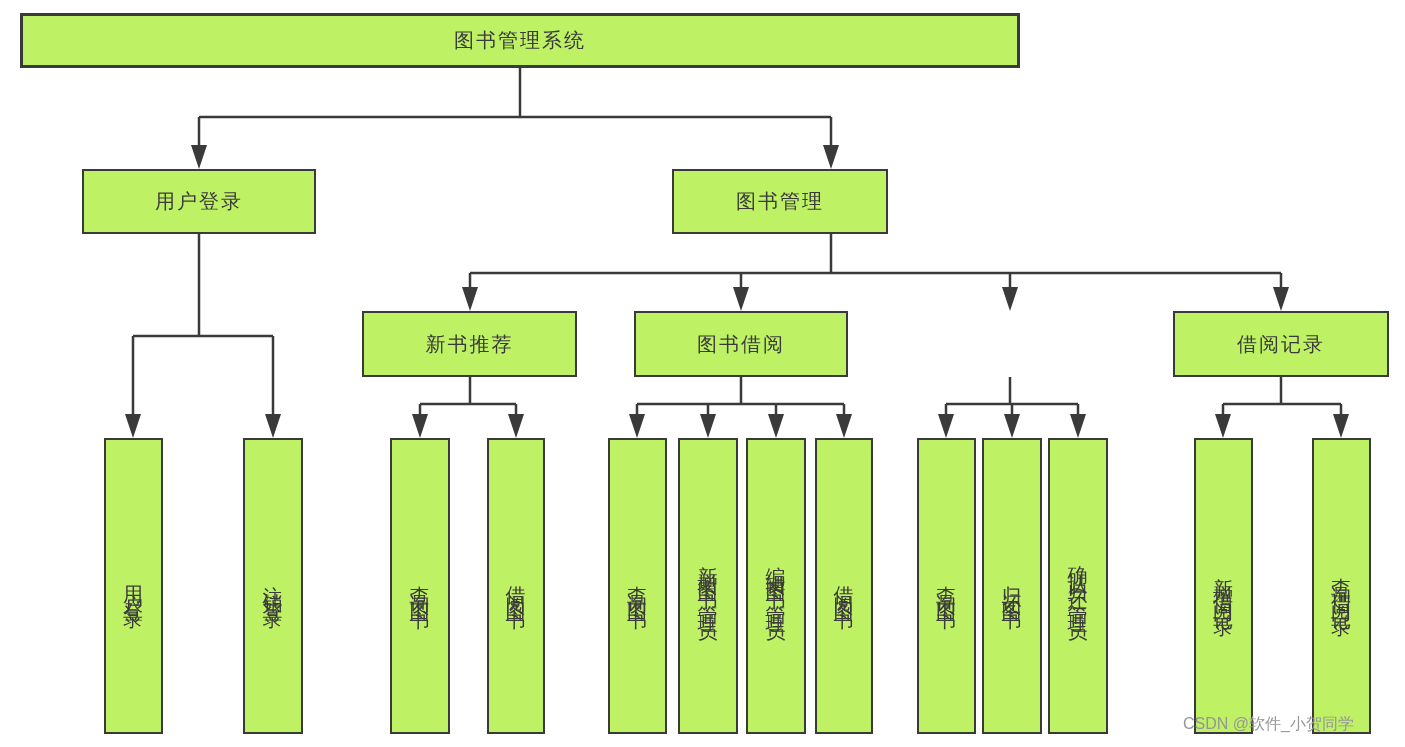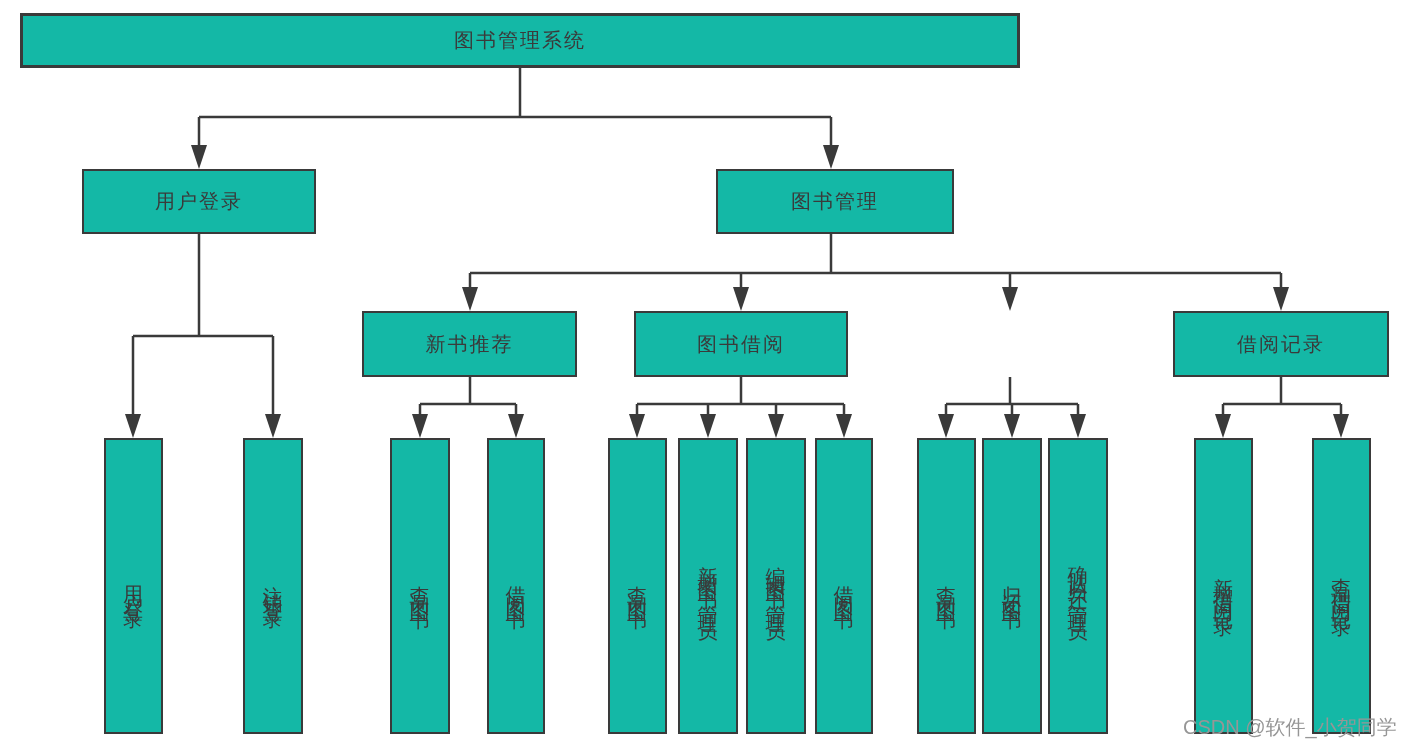--- a/index.html
+++ b/index.html
@@ -14,40 +14,40 @@
     width:1405px;height:747px;
     background:var(--bg);
     overflow:hidden;
     font-family:"Liberation Sans","DejaVu Sans",sans-serif;
     color:var(--text);
   }
   .stage svg{position:absolute;left:0;top:0;}
   .box{
     position:absolute;
     box-sizing:border-box;
-    background:#14b8a6;
+    background:#bef264;
     border:2.5px solid var(--line);
     display:flex;
     align-items:center;
     justify-content:center;
     color:var(--text);
   }
   .box.root{border-width:3px;}
   .h{font-size:20px;letter-spacing:2px;white-space:nowrap;}
   .v{
     writing-mode:vertical-rl;
     font-size:20px;
     letter-spacing:8px;
     line-height:1;
     white-space:nowrap;
   }
   .watermark{
     position:absolute;
     left:1183px;top:714px;
-    font-size:20px;
+    font-size:16px;
     color:var(--wm);
     white-space:nowrap;
     z-index:5;
   }
 </style>
 </head>
 <body>
 
 <div class="stage">
 
@@ -83,21 +83,21 @@
     <polygon points="1070,414 1086,414 1078,438" fill="#3a3a3a" stroke="none"></polygon>
 
     <path d="M1281 377 V404 M1223 404 H1341 M1223 404 V416 M1341 404 V416"></path>
     <polygon points="1215,414 1231,414 1223,438" fill="#3a3a3a" stroke="none"></polygon>
     <polygon points="1333,414 1349,414 1341,438" fill="#3a3a3a" stroke="none"></polygon>
   </svg>
 
   <div class="box root h" style="left:20px;top:13px;width:1000px;height:55px">图书管理系统</div>
 
   <div class="box h" style="left:82px;top:169px;width:234px;height:65px">用户登录</div>
-  <div class="box h" style="left:716px;top:169px;width:238px;height:65px">图书管理</div>
+  <div class="box h" style="left:672px;top:169px;width:216px;height:65px">图书管理</div>
 
   <div class="box h" style="left:362px;top:311px;width:215px;height:66px">新书推荐</div>
   <div class="box h" style="left:634px;top:311px;width:214px;height:66px">图书借阅</div>
   <div class="box h" style="left:1173px;top:311px;width:216px;height:66px">借阅记录</div>
 
   <div class="box v" style="left:104px;top:438px;width:59px;height:296px">用户登录</div>
   <div class="box v" style="left:243px;top:438px;width:60px;height:296px">注销登录</div>
 
   <div class="box v" style="left:390px;top:438px;width:60px;height:296px">查询图书</div>
   <div class="box v" style="left:487px;top:438px;width:58px;height:296px">借阅图书</div>

